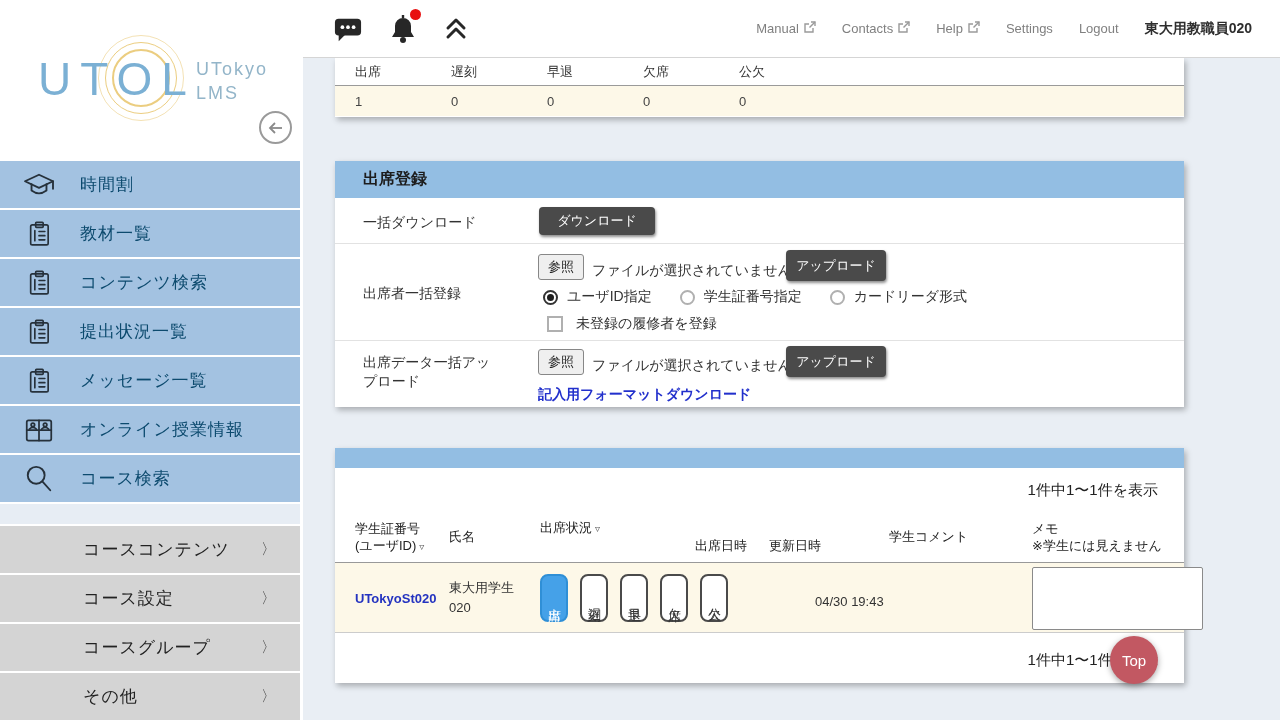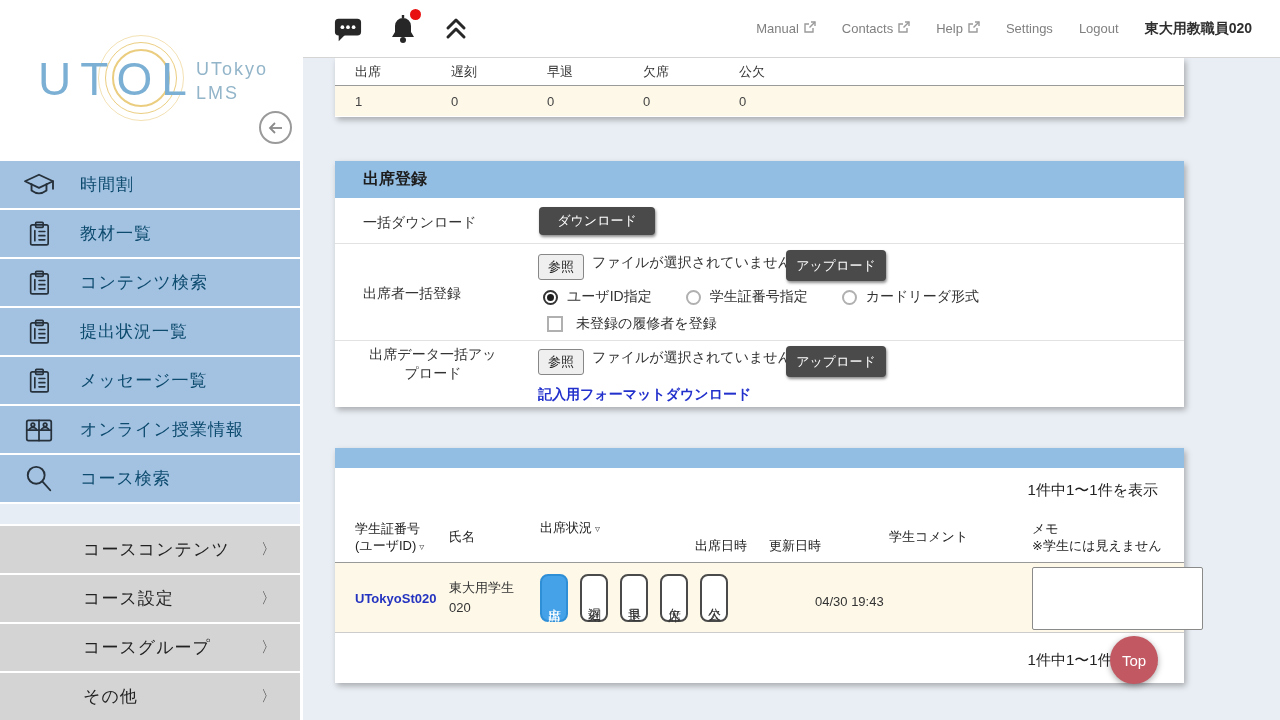--- a/index.html
+++ b/index.html
@@ -48,24 +48,24 @@
   .sum-row { display:flex; height:30px; align-items:center; background:#fdf8e8; }
   .sum-row span { width:96px; padding-left:20px; font-size:13px; color:#444; }
 
   
   .card-register { top:161px; height:246px; }
   .sec-header { height:37px; background:#93bee3; display:flex; align-items:center; padding-left:28px; font-size:16px; font-weight:bold; color:#1d1d1d; }
   .form-row { position:relative; border-bottom:1px solid #e2e2e2; }
   .row1 { height:46px; } .row2 { height:97px; } .row3 { height:66px; border-bottom:none; }
   .frm-label { position:absolute; left:28px; font-size:14px; color:#333; line-height:1.35; }
   .btn-dark { position:absolute; background:#4a4a4a; color:#fff; border:none; border-radius:4px; font-size:13px; display:flex; align-items:center; justify-content:center; box-shadow:1px 2px 3px rgba(0,0,0,0.45); cursor:pointer; font-family:inherit; }
-  .file-line { position:absolute; left:203px; display:flex; align-items:flex-start; gap:8px; }
+  .file-line { position:absolute; left:203px; display:flex; align-items:flex-end; gap:8px; }
   .btn-browse { background:#efefef; border:1px solid #878787; border-radius:3px; font-size:13px; padding:3px 9px; color:#222; cursor:pointer; font-family:inherit; }
   .no-file { font-size:14px; color:#333; }
-  .radio-line { position:absolute; left:208px; top:44px; display:flex; align-items:center; gap:20px; }
+  .radio-line { position:absolute; left:208px; top:44px; display:flex; align-items:center; gap:14px; }
   .radio-group { display:flex; align-items:center; gap:9px; margin-right:14px; cursor:pointer; }
   .radio { width:15px; height:15px; border:2px solid #b0b0b0; border-radius:50%; background:#fff; position:relative; flex:none; }
   .radio.selected { border-color:#333; }
   .radio.selected::after { content:''; position:absolute; inset:2px; background:#1d1d1d; border-radius:50%; }
   .opt-label { font-size:14px; color:#333; }
   .check-line { position:absolute; left:212px; top:71px; display:flex; align-items:center; gap:13px; cursor:pointer; }
   .checkbox { width:16px; height:16px; border:2px solid #b0b0b0; background:#fff; flex:none; }
   .fmt-link { position:absolute; left:203px; top:45px; font-size:14px; font-weight:bold; color:#2230cc; cursor:pointer; }
 
   
@@ -325,21 +325,21 @@
         <span class="opt-label">カードリーダ形式</span>
       </span>
     </div>
     <div class="check-line">
       <span class="checkbox"></span>
       <span class="opt-label">未登録の履修者を登録</span>
     </div>
   </div>
 
   <div class="form-row row3">
-    <span class="frm-label" style="top:4px; width:140px;text-align:center;">出席データ一括アップロード</span>
+    <span class="frm-label" style="top:12px; width:140px;">出席データ一括アップロード</span>
     <div class="file-line" style="top:8px;">
       <button class="btn-browse">参照</button>
       <span class="no-file">ファイルが選択されていません。</span>
     </div>
     <button class="btn-dark" style="left:451px; top:5px; width:100px; height:31px;">アップロード</button>
     <a class="fmt-link">記入用フォーマットダウンロード</a>
   </div>
 </section>
 
 <section class="card card-students">

